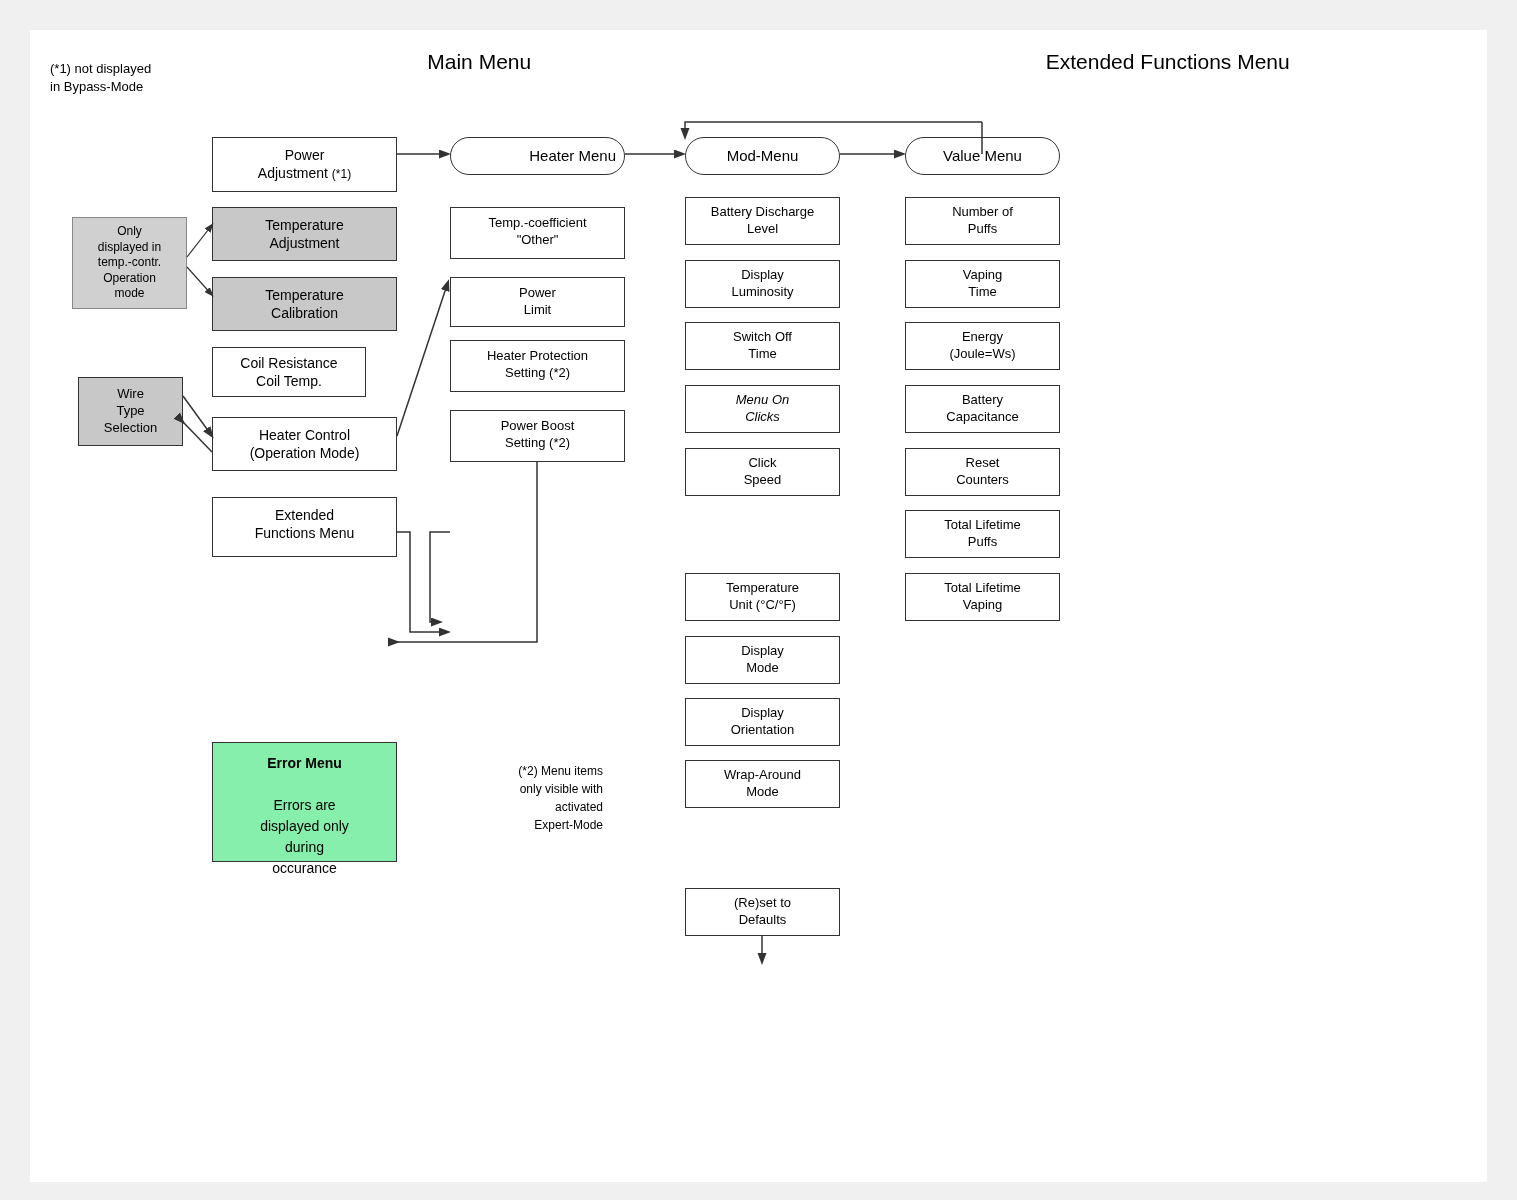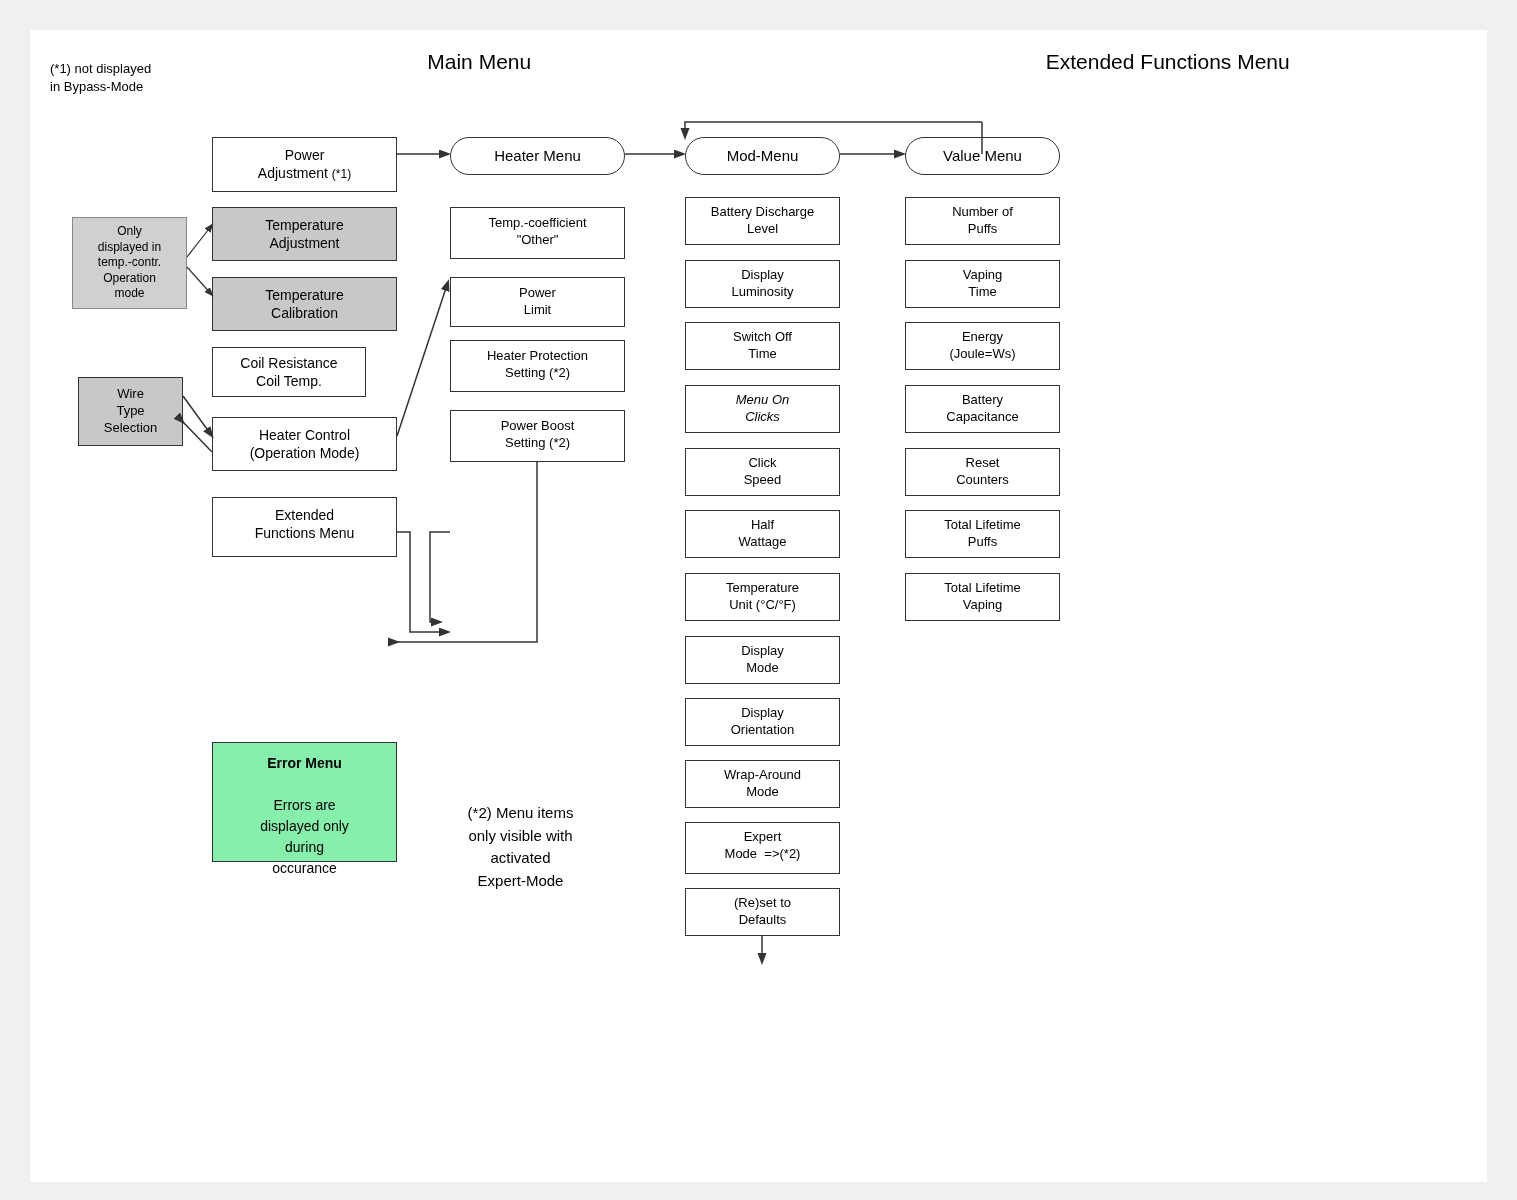--- a/index.html
+++ b/index.html
@@ -130,21 +130,21 @@
     </div>
 
     <div class="box" style="position:absolute; left:162px; top:335px; width:185px; font-size:14px; text-align:center; padding:8px;">
       Heater Control<br>(Operation Mode)
     </div>
 
     <div class="box" style="position:absolute; left:162px; top:415px; width:185px; font-size:14px; text-align:center; padding:8px; min-height:60px;">
       Extended<br>Functions Menu
     </div>
 
-    <div class="box box-rounded" style="position:absolute; left:400px; top:55px; width:175px; font-size:15px; text-align:center; padding:8px;">
+    <div class="box box-rounded" style="position:absolute; left:400px; top:55px; width:175px; font-size:15px; text-align:right; padding:8px;">
       Heater Menu
     </div>
 
     <div class="box" style="position:absolute; left:400px; top:125px; width:175px; font-size:13px; text-align:center; padding:7px; min-height:52px;">
       Temp.-coefficient<br>"Other"
     </div>
     <div class="box" style="position:absolute; left:400px; top:195px; width:175px; font-size:13px; text-align:center; padding:7px; min-height:45px;">
       Power<br>Limit
     </div>
     <div class="box" style="position:absolute; left:400px; top:258px; width:175px; font-size:13px; text-align:center; padding:7px; min-height:52px;">
@@ -165,37 +165,31 @@
     </div>
     <div class="box" style="position:absolute; left:635px; top:240px; width:155px; font-size:13px; text-align:center; padding:6px; min-height:48px;">
       Switch Off<br>Time
     </div>
     <div class="box" style="position:absolute; left:635px; top:303px; width:155px; font-size:13px; text-align:center; padding:6px; min-height:48px;font-style:italic;">
       Menu On<br>Clicks
     </div>
     <div class="box" style="position:absolute; left:635px; top:366px; width:155px; font-size:13px; text-align:center; padding:6px; min-height:48px;">
       Click<br>Speed
     </div>
-    <div class="box" style="position:absolute; left:635px; top:428px; width:155px; font-size:13px; text-align:center; padding:6px; min-height:48px;">
-      Half<br>Wattage
-    </div>
     <div class="box" style="position:absolute; left:635px; top:491px; width:155px; font-size:13px; text-align:center; padding:6px; min-height:48px;">
       Temperature<br>Unit (°C/°F)
     </div>
     <div class="box" style="position:absolute; left:635px; top:554px; width:155px; font-size:13px; text-align:center; padding:6px; min-height:48px;">
       Display<br>Mode
     </div>
     <div class="box" style="position:absolute; left:635px; top:616px; width:155px; font-size:13px; text-align:center; padding:6px; min-height:48px;">
       Display<br>Orientation
     </div>
     <div class="box" style="position:absolute; left:635px; top:678px; width:155px; font-size:13px; text-align:center; padding:6px; min-height:48px;">
       Wrap-Around<br>Mode
-    </div>
-    <div class="box" style="position:absolute; left:635px; top:740px; width:155px; font-size:13px; text-align:center; padding:6px; min-height:52px;">
-      Expert<br>Mode &nbsp;=&gt;(*2)
     </div>
     <div class="box" style="position:absolute; left:635px; top:806px; width:155px; font-size:13px; text-align:center; padding:6px; min-height:48px;">
       (Re)set to<br>Defaults
     </div>
 
     <div class="box box-rounded" style="position:absolute; left:855px; top:55px; width:155px; font-size:15px; text-align:center; padding:8px;">
       Value Menu
     </div>
     <div class="box" style="position:absolute; left:855px; top:115px; width:155px; font-size:13px; text-align:center; padding:6px; min-height:48px;">
       Number of<br>Puffs
@@ -217,21 +211,21 @@
     </div>
     <div class="box" style="position:absolute; left:855px; top:491px; width:155px; font-size:13px; text-align:center; padding:6px; min-height:48px;">
       Total Lifetime<br>Vaping
     </div>
 
     <div class="error-box" style="position:absolute; left:162px; top:660px; width:185px; min-height:120px; border:1.5px solid #333; font-size:14px; text-align:center; padding:10px; line-height:1.5;">
       <strong>Error Menu</strong><br><br>
       Errors are<br>displayed only<br>during<br>occurance
     </div>
 
-    <div style="position:absolute; left:388px; top:720px; width:165px; font-size:15px; text-align:center; line-height:1.5;">
+    <div style="position:absolute; left:388px; top:680px; width:165px; font-size:12px; text-align:right; line-height:1.5;">
       (*2) Menu items<br>only visible with<br>activated<br>Expert-Mode
     </div>
 
     <svg class="arrows-svg" xmlns="http://www.w3.org/2000/svg">
       <defs>
         <marker id="arr" markerWidth="8" markerHeight="8" refX="6" refY="3" orient="auto">
           <path d="M0,0 L0,6 L8,3 z" fill="#333"></path>
         </marker>
         <marker id="arr-left" markerWidth="8" markerHeight="8" refX="2" refY="3" orient="auto">
           <path d="M8,0 L8,6 L0,3 z" fill="#333"></path>

